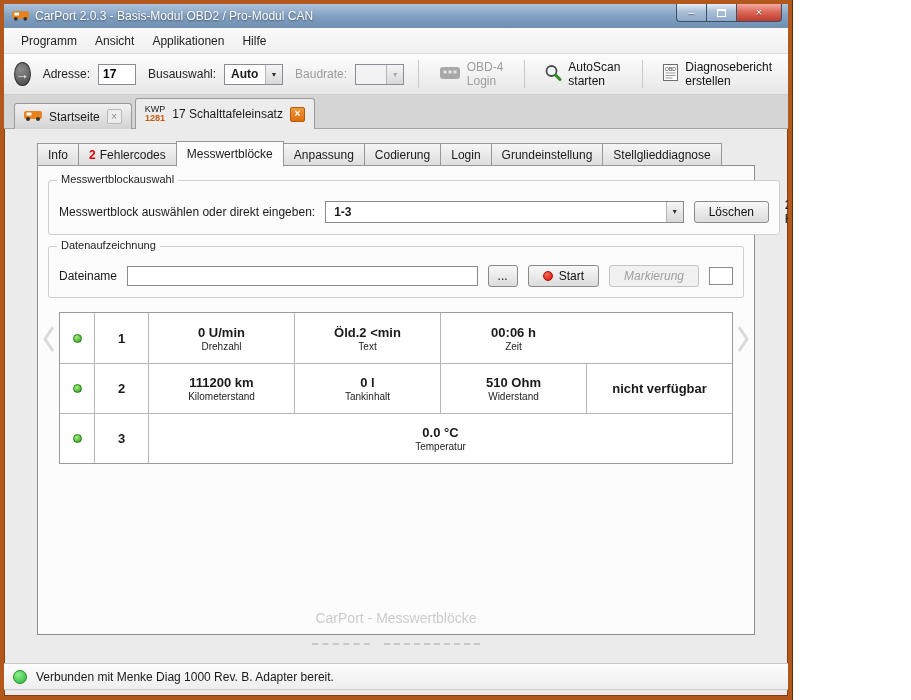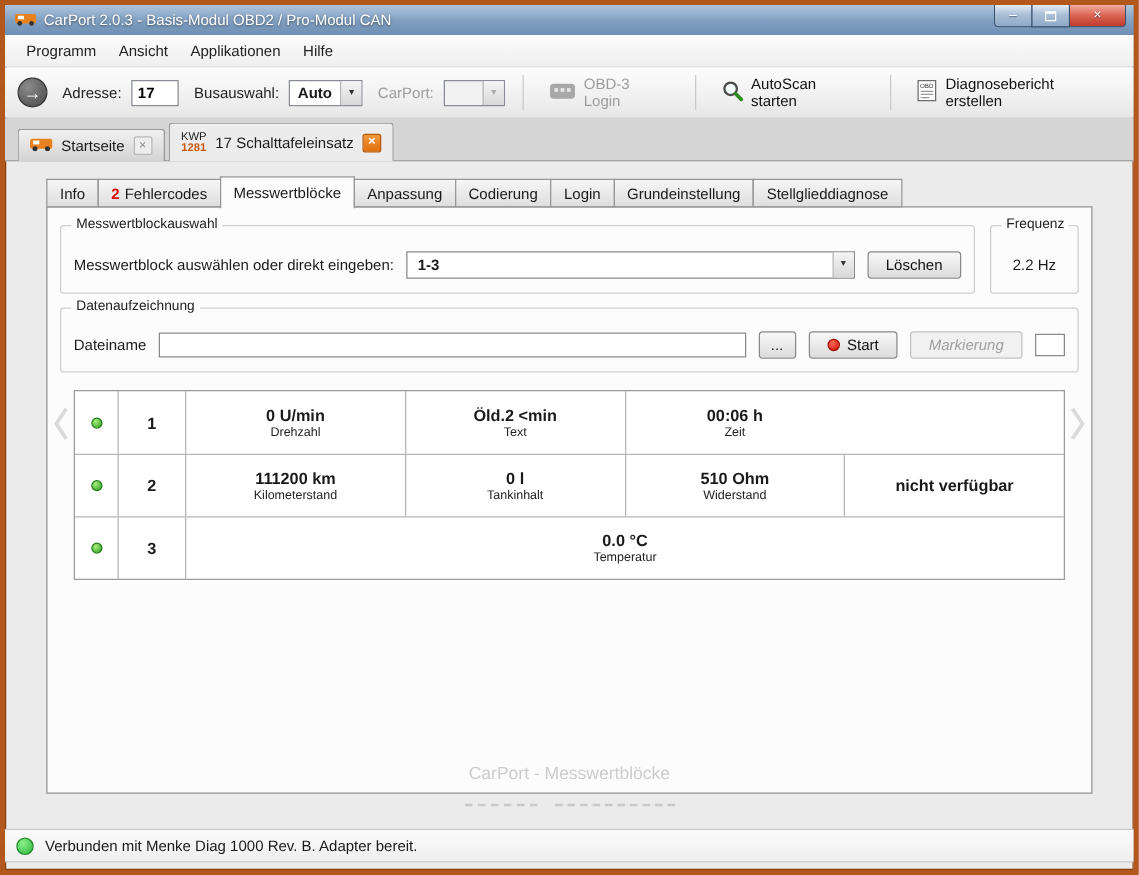--- a/index.html
+++ b/index.html
@@ -1,19 +1,19 @@
 <!DOCTYPE html>
 <html><head>
 <meta charset="utf-8">
 <style>
   * { margin:0; padding:0; box-sizing:border-box; }
   html,body { background:#ffffff; }
   body { font-family:"Liberation Sans", sans-serif; font-size:12px; color:#1a1a1a; }
 
-  .window { width:911px; height:700px; border:4px solid #b2581c; box-shadow: inset 0 0 0 1px #8a3f0e, 0 0 0 1px #5f2c06;
+  .window { width:792px; height:700px; border:4px solid #b2581c; box-shadow: inset 0 0 0 1px #8a3f0e, 0 0 0 1px #5f2c06;
             background:#ebebeb; display:flex; flex-direction:column; overflow:hidden; }
 
   
   .titlebar { height:24px; flex:0 0 24px; background:linear-gradient(#aec4dd,#7f9ec0 55%,#6f90b4);
               display:flex; align-items:center; padding:0 0 0 8px; gap:6px; }
   .title-text { flex:1; font-size:12px; color:#ffffff; text-shadow:0 1px 2px rgba(0,0,0,.5); white-space:nowrap; overflow:hidden; }
   .winbtns { display:flex; align-self:flex-start; margin-right:6px; }
   .winbtn { width:30px; height:18px; border:1px solid #39506a; border-top:none; color:#fff; font-size:11px; line-height:1;
             display:flex; align-items:center; justify-content:center; text-shadow:0 1px 1px rgba(0,0,0,.5);
             background:linear-gradient(#e3ecf6,#aabfd7 45%,#8ea9c7); cursor:default; }
@@ -162,36 +162,36 @@
 
   <div class="toolbar">
     <div class="connect-btn">→</div>
     <span class="tb-label">Adresse:</span>
     <input class="tb-input" value="17" style="">
     <span class="tb-label">Busauswahl:</span>
     <div class="combo">
       <span class="cval">Auto</span>
       <span class="dd">▼</span>
     </div>
-    <span class="tb-label dis">CarPort:</span>
+    <span class="tb-label dis">Baudrate:</span>
     <div class="combo disabled">
       <span class="cval"></span>
       <span class="dd">▼</span>
     </div>
     <div class="tb-sep"></div>
     <div class="tb-action dis">
       <span>
         <svg width="22" height="16">
             <rect x="1" y="2" width="20" height="12" rx="3" fill="#a8a8a8"></rect>
             <rect x="4.5" y="5.5" width="3" height="3" fill="#e6e6e6"></rect>
             <rect x="9.5" y="5.5" width="3" height="3" fill="#e6e6e6"></rect>
             <rect x="14.5" y="5.5" width="3" height="3" fill="#e6e6e6"></rect>
           </svg>
       </span>
-      <span class="lbl">OBD-3 Login</span>
+      <span class="lbl">OBD-4 Login</span>
     </div>
     <div class="tb-sep"></div>
     <div class="tb-action">
       <span>
         <svg width="18" height="18">
             <circle cx="7.5" cy="7" r="5" fill="#f4fbff" stroke="#4a4a4a" stroke-width="1.8"></circle>
             <line x1="11.5" y1="11" x2="16" y2="15.5" stroke="#2e8c1e" stroke-width="3" stroke-linecap="round"></line>
           </svg>
       </span>
       <span class="lbl">AutoScan starten</span>

